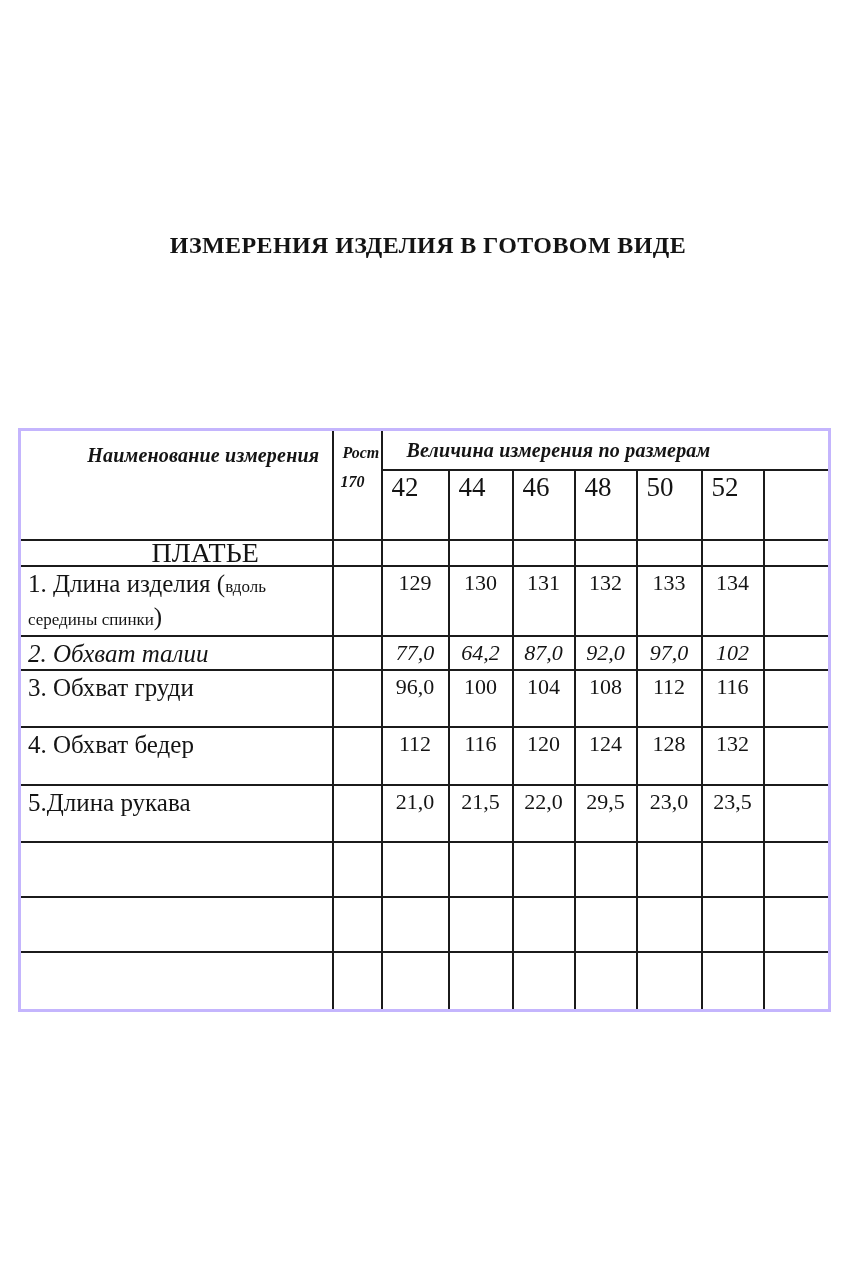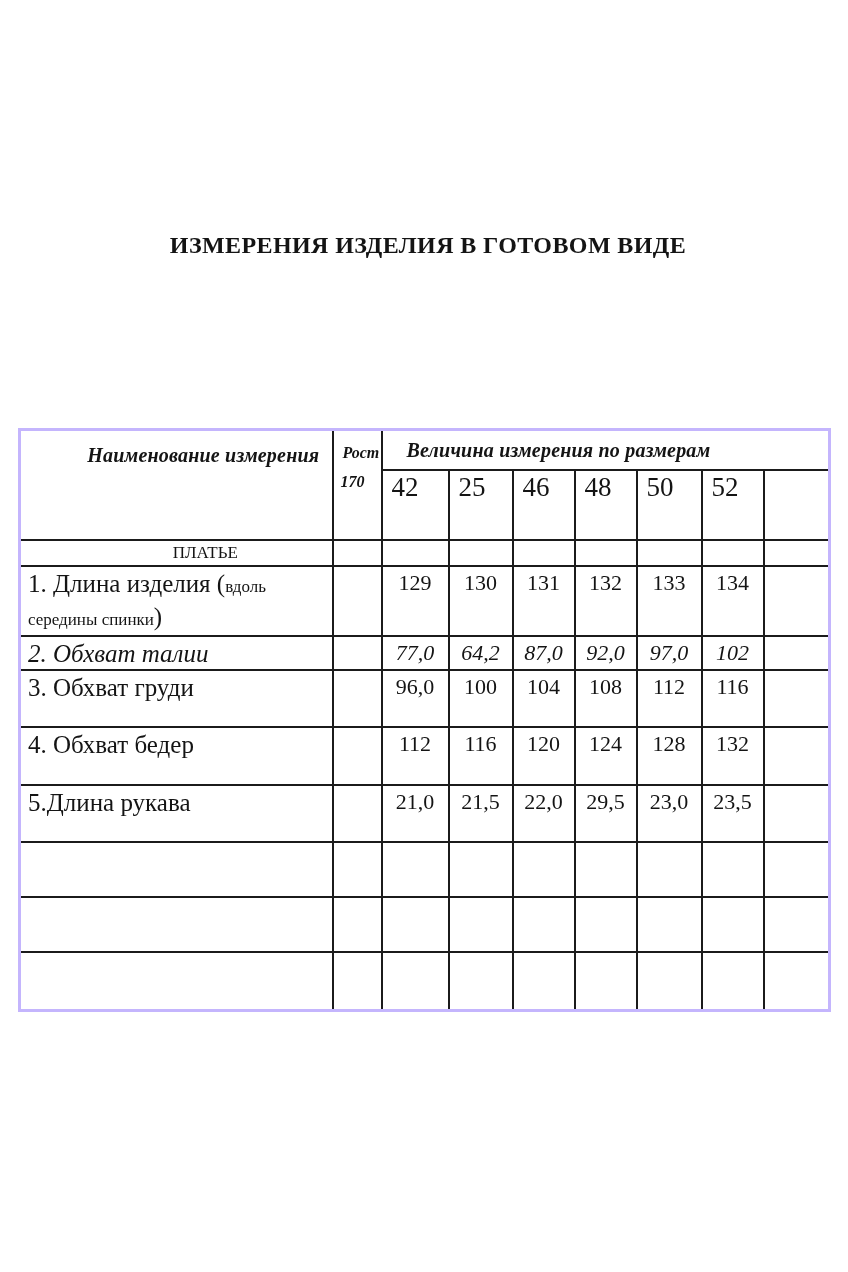--- a/index.html
+++ b/index.html
@@ -85,21 +85,21 @@
     letter-spacing: 0.2px;
   }
   .size-cell {
     font-size: 27px;
     padding: 1px 0 0 9px !important;
     line-height: 30px;
   }
 
   
   .platie-cell {
-    font-size: 17px;
+    font-size: 28px;
     text-align: center;
     padding: 0 0 0 58px !important;
     line-height: 24px;
   }
   .label-cell {
     font-size: 25px;
     line-height: 30px;
     padding: 2px 4px 0 7px !important;
     margin-top: 40px;
   }
@@ -152,21 +152,21 @@
       <div class="head-name-text">Наименование измерения</div>
     </td>
     <td rowspan="2">
       <div class="rost-label">Рост</div>
       <div class="rost-value">170</div>
     </td>
     <td colspan="7" class="head-sizes">Величина измерения по размерам</td>
   </tr>
   <tr class="r-head2">
     <td class="size-cell">42</td>
-    <td class="size-cell">25</td>
+    <td class="size-cell">44</td>
     <td class="size-cell">46</td>
     <td class="size-cell">48</td>
     <td class="size-cell">50</td>
     <td class="size-cell">52</td>
     <td></td>
   </tr>
 
   <tr class="r-platie">
     <td class="platie-cell">ПЛАТЬЕ</td>
     <td></td>

